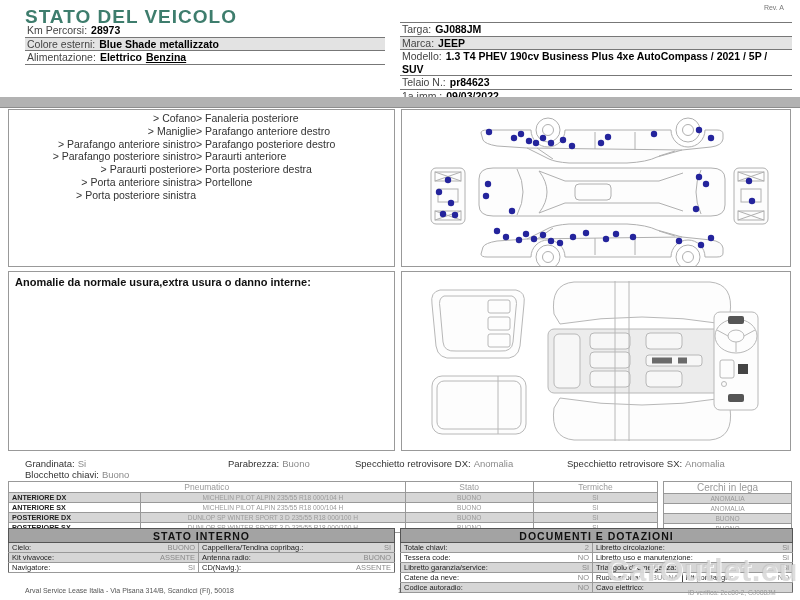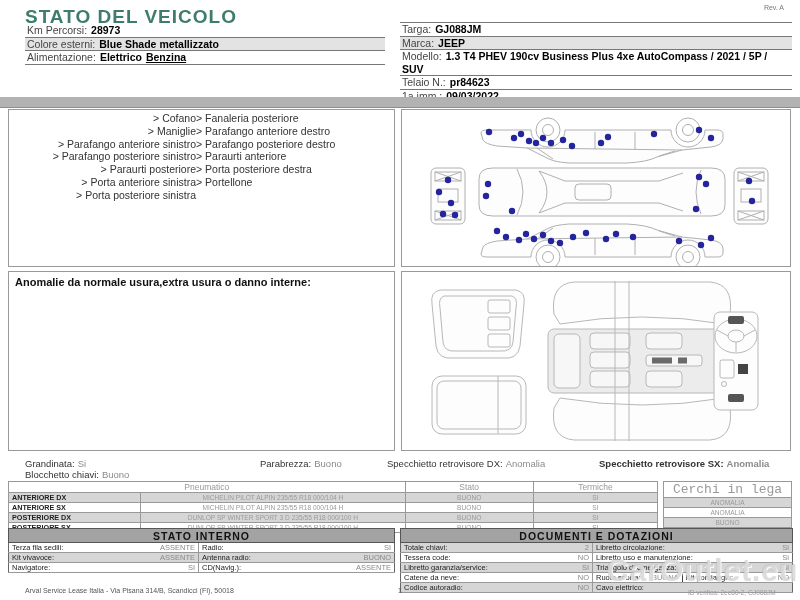--- a/index.html
+++ b/index.html
@@ -32,32 +32,32 @@
   .an-cols{display:flex;padding:2px 4px 0 8px;}
   .an-cols ul{margin:0;padding:0;list-style:none;font-size:10.5px;color:#333;line-height:12.8px;}
   .an-cols ul.c1{width:48%;text-align:right;}
   .an-cols ul.c2{width:52%;}
   .an-cols li::before{content:"> ";color:#333;}
   .box svg{display:block;}
 
   .summary{position:absolute;left:25px;top:458px;width:770px;font-size:9.5px;color:#333;}
   .sumline{display:flex;line-height:11px;}
   .sumpair .sv{color:#8a8a8a;margin-left:3px;}
-  .s1{width:203px;} .s2{width:127px;margin-left:32px;} .s3{width:212px;} .s4{flex:1;font-weight:bold;}
+  .s1{width:203px;} .s2{width:127px;} .s3{width:212px;} .s4{flex:1;}
 
   table{border-collapse:collapse;table-layout:fixed;}
   .tires{position:absolute;left:8px;top:481px;width:650px;}
   .tires th{font-weight:normal;color:#9a9a9a;font-size:8.5px;border:1px solid #999;height:10px;padding:0;}
   .tires td{border:1px solid #999;height:9px;padding:0 3px;overflow:hidden;white-space:nowrap;}
   .tires td.pos{font-weight:bold;color:#222;font-size:7.2px;}
   .tires td.mid{text-align:center;color:#9a9a9a;font-size:6.6px;}
   tr.shade td{background:#d6d6d6;}
 
   .rims{position:absolute;left:663px;top:481px;width:129px;}
-  .rims th{font-weight:normal;color:#9a9a9a;font-size:13px;border:1px solid #999;height:10px;padding:0;font-family:Liberation Mono, monospace;}
+  .rims th{font-weight:normal;color:#9a9a9a;font-size:10px;border:1px solid #999;height:10px;padding:0;}
   .rims td{border:1px solid #999;height:9px;padding:0 3px;text-align:center;
            color:#9a9a9a;font-size:6.6px;overflow:hidden;white-space:nowrap;}
 
   .kv{font-size:7.5px;}
   .kv .thead td{background:#a3a3a3;border:1px solid #555;font-weight:bold;color:#111;
                 text-align:center;font-size:10.5px;letter-spacing:1px;height:13px;}
   .kv td{border-bottom:1px solid #999;height:8.5px;padding:0 3px;overflow:hidden;white-space:nowrap;}
   .kv{border:1px solid #666;}
   .kv td.lb{text-align:left;color:#222;}
   .kv td.vl{text-align:right;color:#8a8a8a;}
@@ -353,24 +353,24 @@
     <colgroup>
         <col style="width:118px">
         <col style="width:72px">
         <col style="width:122px">
         <col style="width:74px">
       </colgroup>
     <tbody>
         <tr class="thead">
           <td colspan="4">STATO INTERNO</td>
         </tr>
-    <tr>
-      <td class="lb">Terza fila sedili:</td>
-          <td class="vl">ASSENTE</td>
-      <td class="lb l2">Radio:</td>
+    <tr class="shade">
+      <td class="lb">Cielo:</td>
+          <td class="vl">BUONO</td>
+      <td class="lb l2">Cappelliera/Tendina copribag.:</td>
           <td class="vl">SI</td>
     </tr>
     <tr class="shade">
       <td class="lb">Kit vivavoce:</td>
           <td class="vl">ASSENTE</td>
       <td class="lb l2">Antenna radio:</td>
           <td class="vl">BUONO</td>
     </tr>
     <tr>
       <td class="lb">Navigatore:</td>

